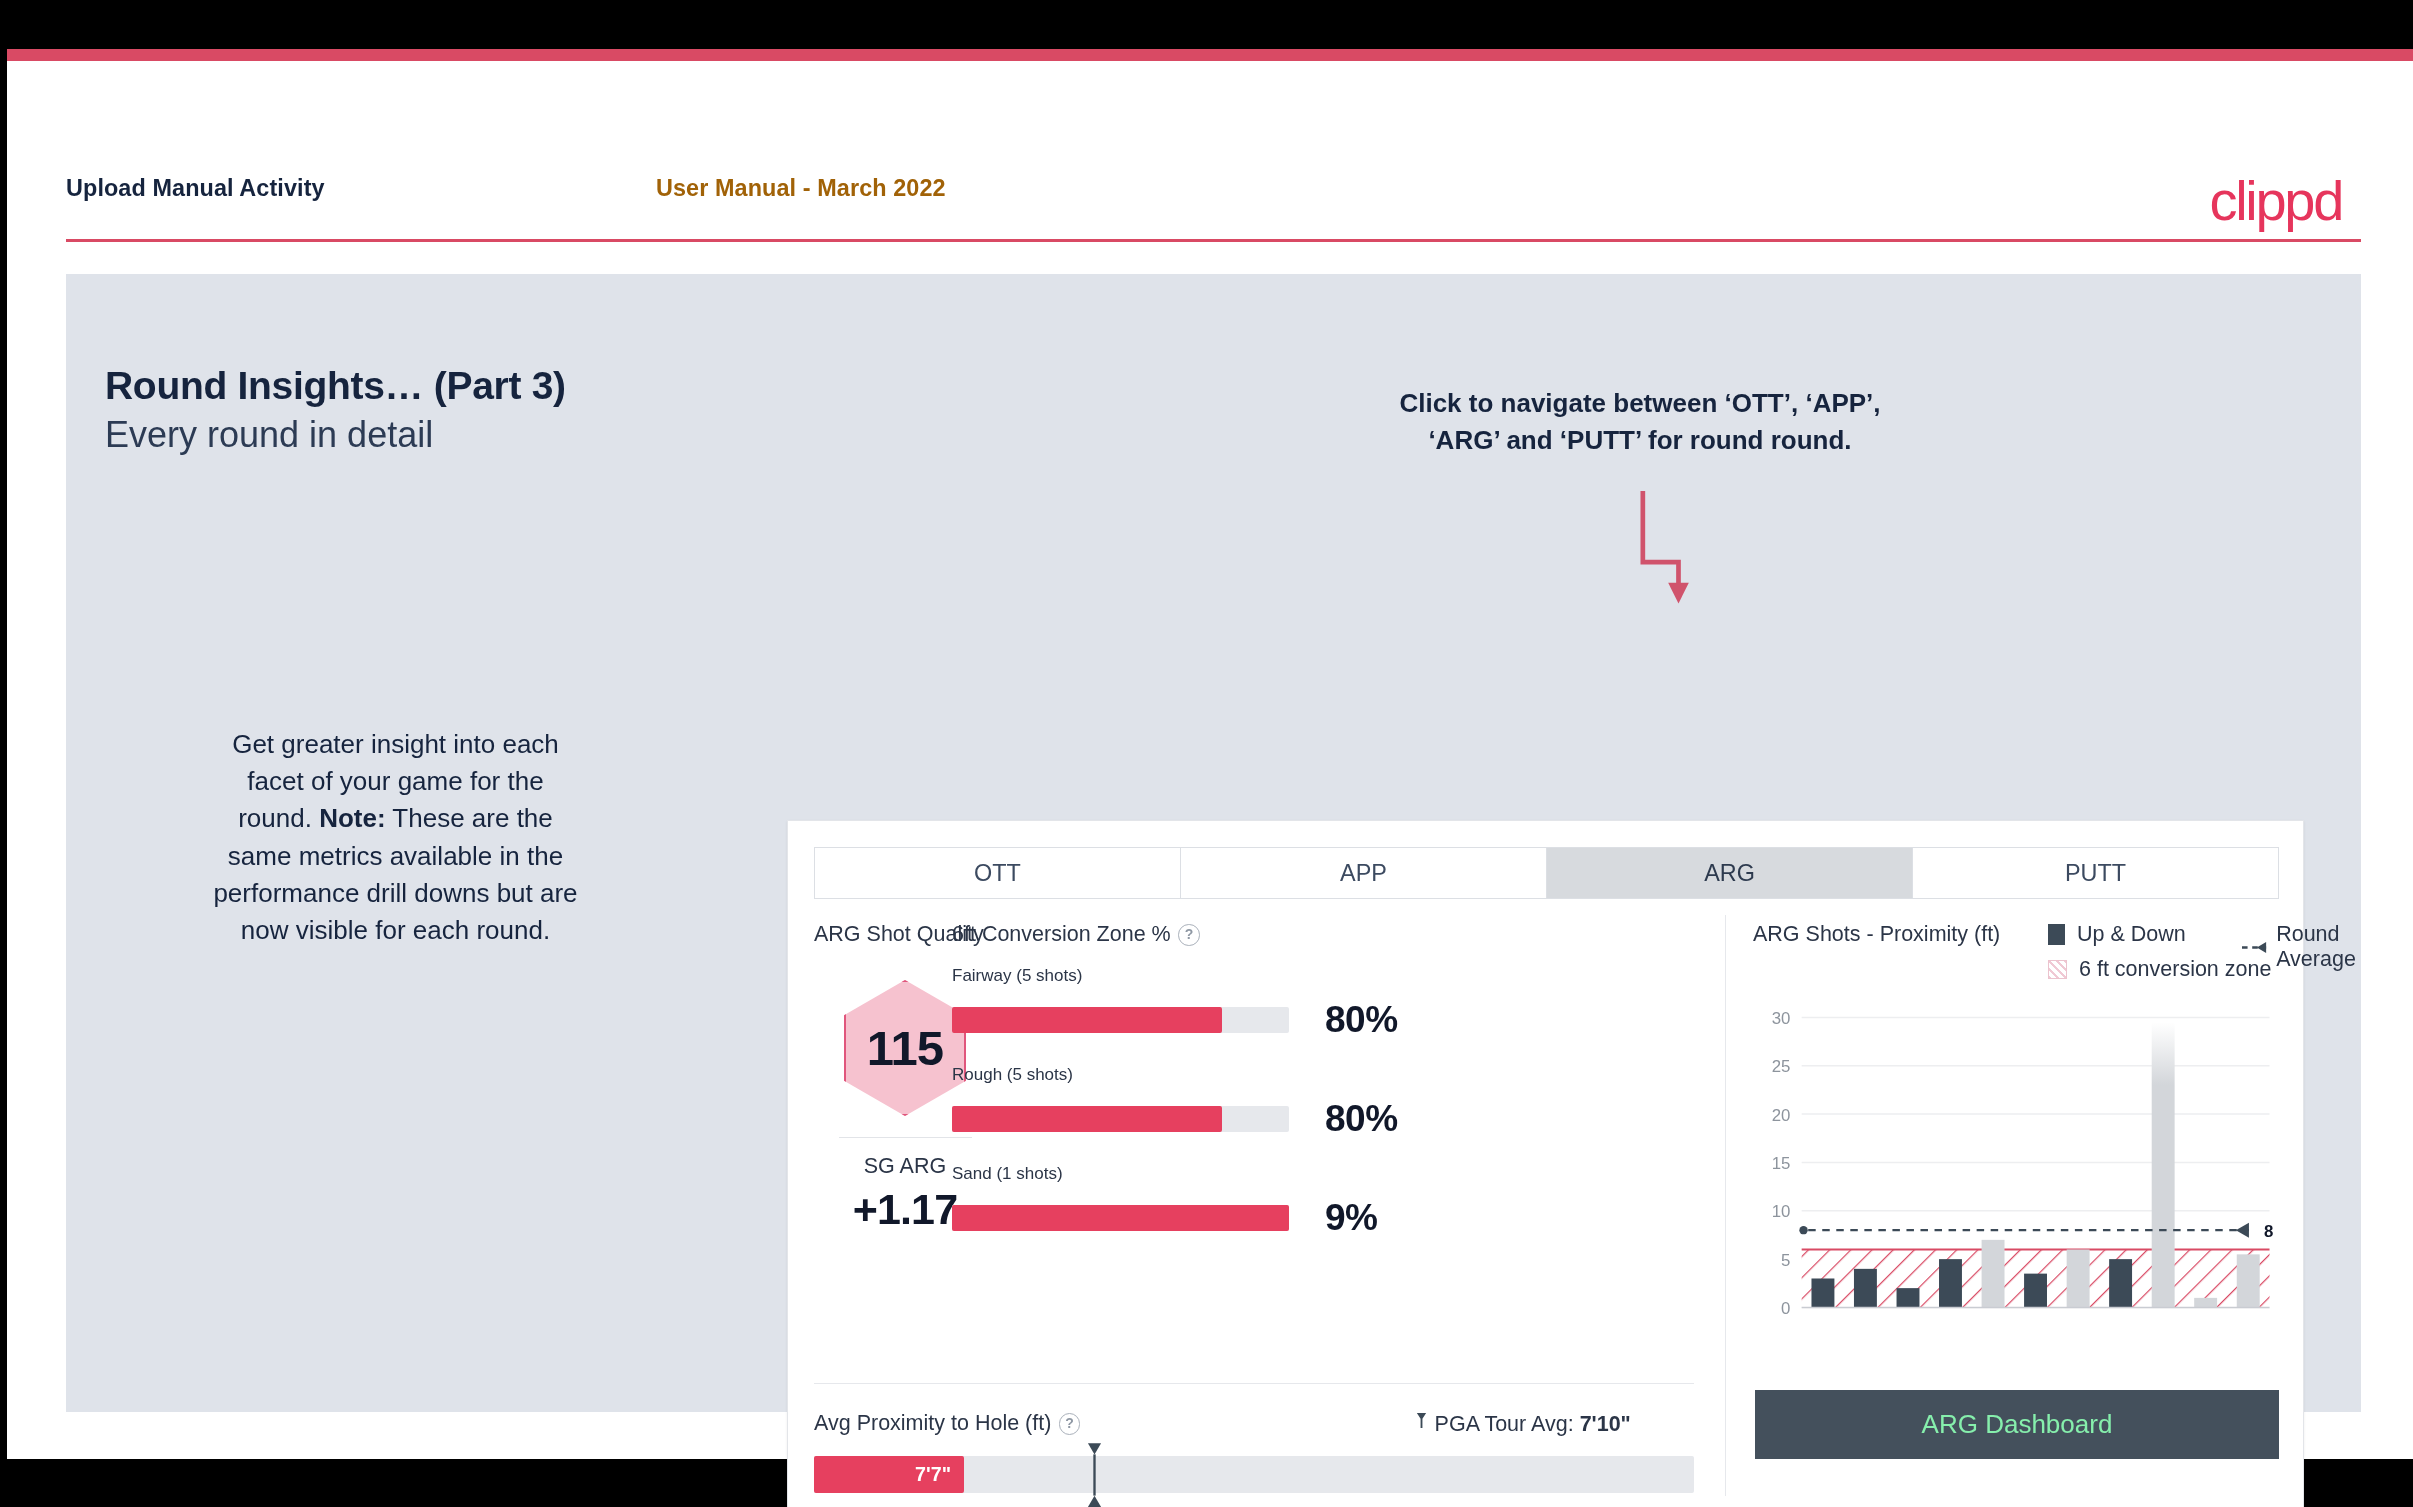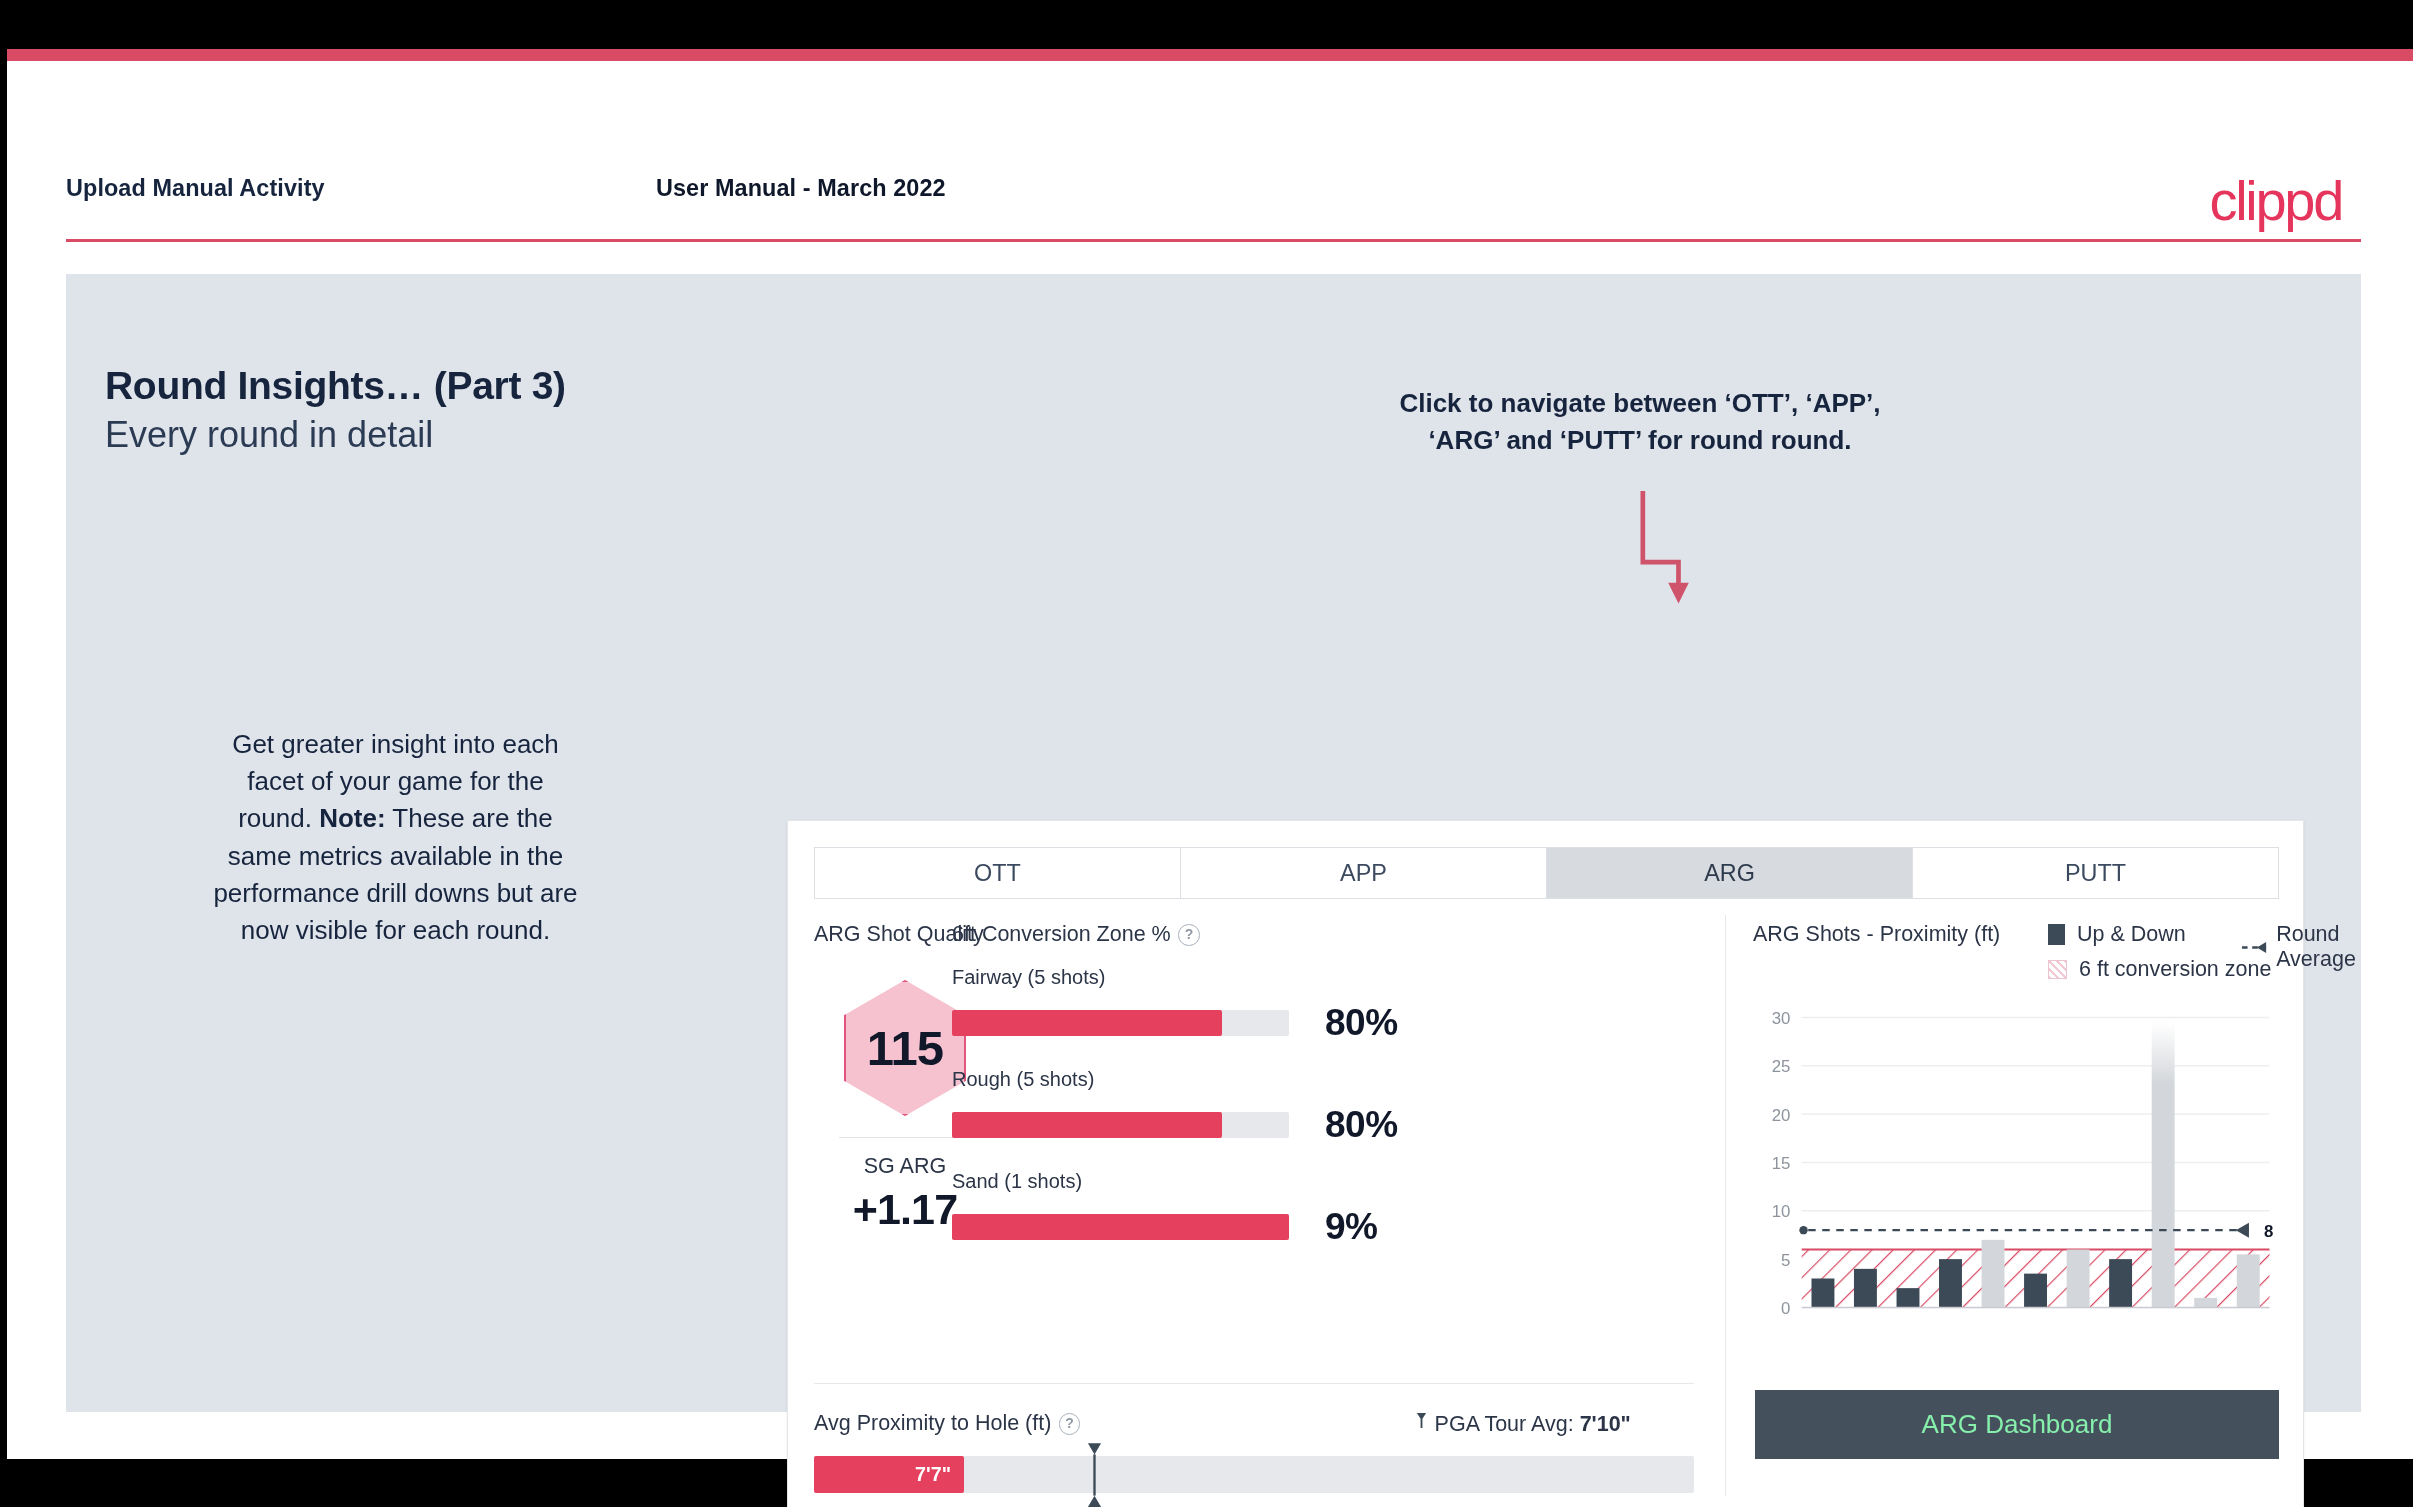--- a/index.html
+++ b/index.html
@@ -16,21 +16,21 @@
   }
 
   
   .header { position: absolute; left: 0; top: 0; width: 100%; height: 184px; }
   .hdr-left {
     position: absolute; left: 59px; top: 126px;
     font-size: 23.4px; font-weight: 700; color: #16243e; letter-spacing: 0.1px;
   }
   .hdr-mid {
     position: absolute; left: 649px; top: 126px;
-    font-size: 23.4px; font-weight: 700; color: #0f172a; letter-spacing: 0.1px;
+    font-size: 23.4px; font-weight: 700; color: #a16207; letter-spacing: 0.1px;
   }
   .logo {
     position: absolute; right: 78px; top: 124px;
     font-size: 56px; font-weight: 400; color: #e6355c;
     letter-spacing: -2.3px; line-height: 1;
   }
   .hdr-rule {
     position: absolute; left: 59px; top: 190px; width: 2295px; height: 2.8px;
     background: #d94a64;
   }
@@ -106,21 +106,21 @@
     clip-path: polygon(50% 0%, 100% 26%, 100% 74%, 50% 100%, 0% 74%, 0% 26%);
     display: flex; align-items: center; justify-content: center;
   }
   .hex-val { font-size: 49px; font-weight: 700; color: #11182a; letter-spacing: -0.9px;}
   .hex-divider { width: 133px; height: 0.9px; background: #e2e4e8; margin: 20.6px auto 0;}
   .sg-label { font-size: 21.5px; color: #2b3547; margin-top: 17px; }
   .sg-value { font-size: 43px; font-weight: 700; color: #11182a; margin-top: 5.6px; letter-spacing: -0.9px;}
 
   .convlist { position: absolute; left: 164px; top: 145px; width: 740px; }
   .convrow { margin-bottom: 24px; }
-  .convrow .cname { font-size: 20px; color: #2b3547; margin-bottom: 13px; }
+  .convrow .cname { font-size: 17px; color: #2b3547; margin-bottom: 13px; }
   .convline { display: flex; align-items: center; }
   .track {
     position: relative; width: 337px; height: 26px; background: #e6e8ec; border-radius: 1.9px;
   }
   .fill { position: absolute; left: 0; top: 0; height: 100%; background: #e6405f; border-radius: 1.9px; }
   .cpct { font-size: 37px; font-weight: 700; color: #11182a; margin-left: 36px; letter-spacing: -0.5px;}
 
   .hr-left { position: absolute; left: 26px; top: 562px; width: 880px; height: 0.9px; background: #e6e8ec;}
   .prox-title { position: absolute; left: 26px; top: 590px; }
   .pga-avg { position: absolute; left: 627px; top: 590px; font-size: 21.5px; color: #2b3547; }

